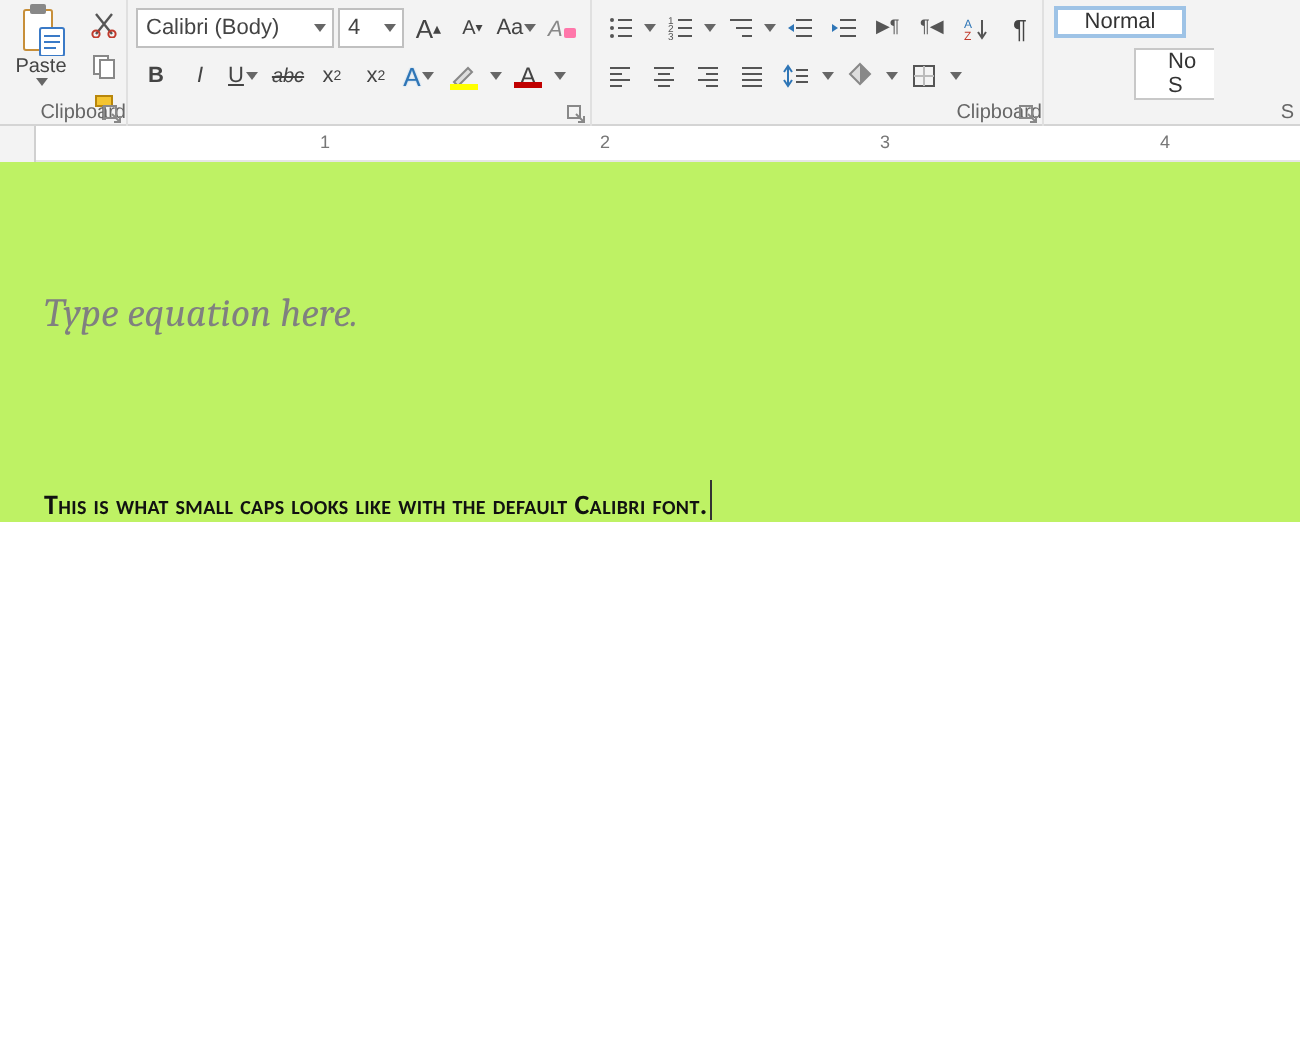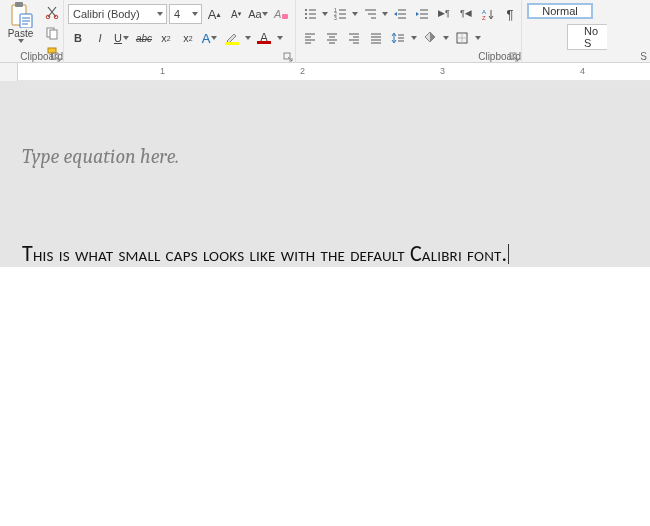--- a/index.html
+++ b/index.html
@@ -19,23 +19,23 @@
   .paste-big .lbl { font-size:10px; margin-top:0px; }
   .side-mini { display:flex; flex-direction:column; gap:1px; margin-left:2px;}
   .font-group { width: 232px; }
   .para-group { width: 226px; }
   .styles-group { flex:1; display:flex; align-items:flex-start; padding:4px 2px 13px 6px; gap:6px;}
   .style-box { border:1px solid #c8c8c8; background:#fff; width:64px; height:44px; display:flex; align-items:center; justify-content:center; font-size:11px; color:#333; cursor:pointer;}
   .style-box.sel { outline:2px solid #9ec3e6; outline-offset:-1px; }
   .ruler { height: 18px; background:#fff; border-bottom:1px solid #e6e6e6; position:relative; font-size:9px; color:#777; }
   .ruler .lead { position:absolute; left:0; top:0; width:18px; height:18px; background:#f3f3f3; border-right:1px solid #d0d0d0;}
   .tick { position:absolute; top:3px; }
-  .page { position: relative; background:#e5e5e5; padding: 64px 22px 0 22px; }
+  .page { position: relative; background:#bef264; padding: 64px 22px 0 22px; }
   .eq-placeholder { font-family: Cambria, Georgia, serif; font-size: 20px; color:#808080; font-style: italic; }
-  .smallcaps-line { font-family: Calibri, "Segoe UI", sans-serif; font-size: 22px; color:#111; font-variant: small-caps; margin-top: 72px; letter-spacing: .2px; position:relative;}
+  .smallcaps-line { font-family: Calibri, "Segoe UI", sans-serif; font-size: 14px; color:#111; font-variant: small-caps; margin-top: 72px; letter-spacing: .2px; position:relative;font-weight:bold;}
   .cursor { display:inline-block; width:1px; height:20px; background:#333; vertical-align:-3px; margin-left:1px;}
   .bold{font-weight:bold;} .ital{font-style:italic;} .ul{text-decoration:underline;} .strike{text-decoration:line-through;font-style:italic;}
   svg { display:block; }
   .colorbar { height:3px; width:14px; margin-top:-2px;}
   .fmtpainter svg, .side-mini svg { width:14px; height:14px; }
 </style>
 </head>
 <body>
 
 <div class="ribbon">

